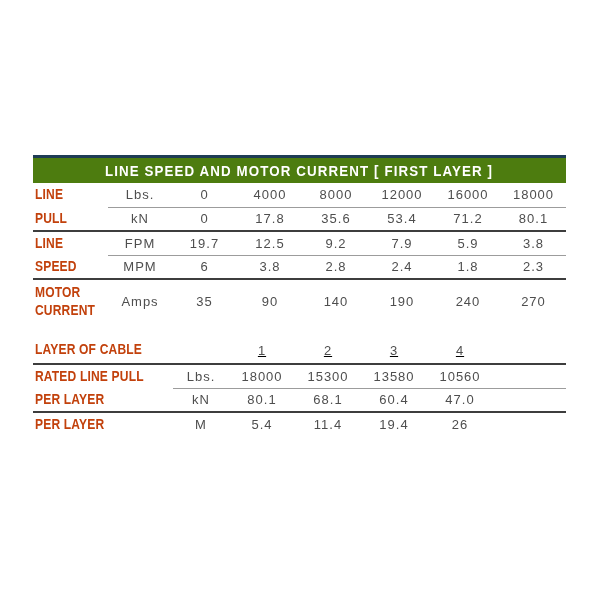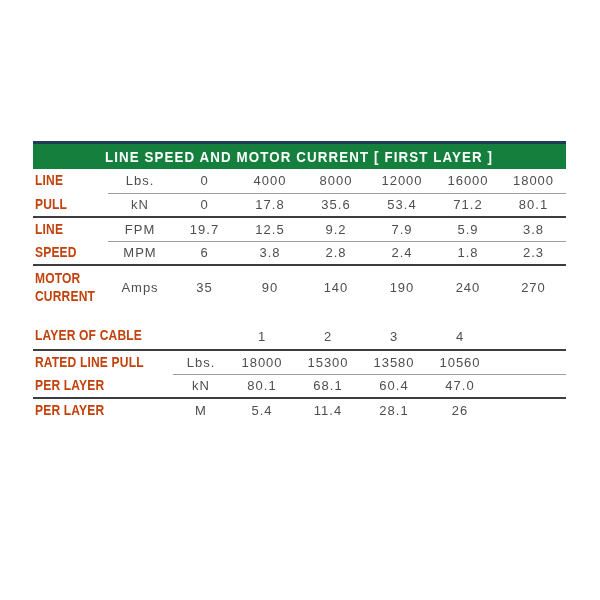--- a/index.html
+++ b/index.html
@@ -9,24 +9,25 @@
     font-family: "Liberation Sans", sans-serif;
     overflow: hidden;
   }
   .sheet {
     position: absolute;
     left: 33px; top: 141px;
     width: 533px;
   }
   .bar {
     border-top: 3px solid #1e3c55;
-    background: #15803d;
+    background: #4d7c0f;
     height: 25px;
     line-height: 25px;
     text-align: center;
+    margin-top: 14px;
   }
   .bar span {
     display: inline-block;
     color: #ffffff;
     font-weight: bold;
     font-size: 14.5px;
     letter-spacing: 1.2px;
     transform: scaleX(0.92);
     transform-origin: center;
     white-space: nowrap;
@@ -55,21 +56,21 @@
     white-space: normal;
     line-height: 1.25;
   }
   td.l span {
     display: inline-block;
     transform: scaleX(0.86);
     transform-origin: left center;
   }
   tr { height: 24px; }
   tr.tall  { height: 44px; }
-  tr.layer { height: 27px; }
+  tr.layer { height: 27px; text-decoration: underline; }
   
   tr.pb td.u, tr.pb td.v, tr.pb td.f { border-bottom: 1px solid #9c9c9c; margin-top: 8px; }
   
   tr.fb td { border-bottom: 2px solid #3d3d3d; }
   .gap { height: 14px; }
 </style>
 </head>
 <body>
 
 <div class="sheet">
@@ -180,20 +181,20 @@
       <td class="v">68.1</td>
       <td class="v">60.4</td>
       <td class="v">47.0</td>
       <td class="f"></td>
     </tr>
     <tr>
       <td class="l"><span>PER LAYER</span></td>
       <td class="u">M</td>
       <td class="v">5.4</td>
       <td class="v">11.4</td>
-      <td class="v">28.1</td>
+      <td class="v">19.4</td>
       <td class="v">26</td>
       <td class="f"></td>
     </tr>
   </tbody>
     </table>
 
 </div>
 
 </body></html>

